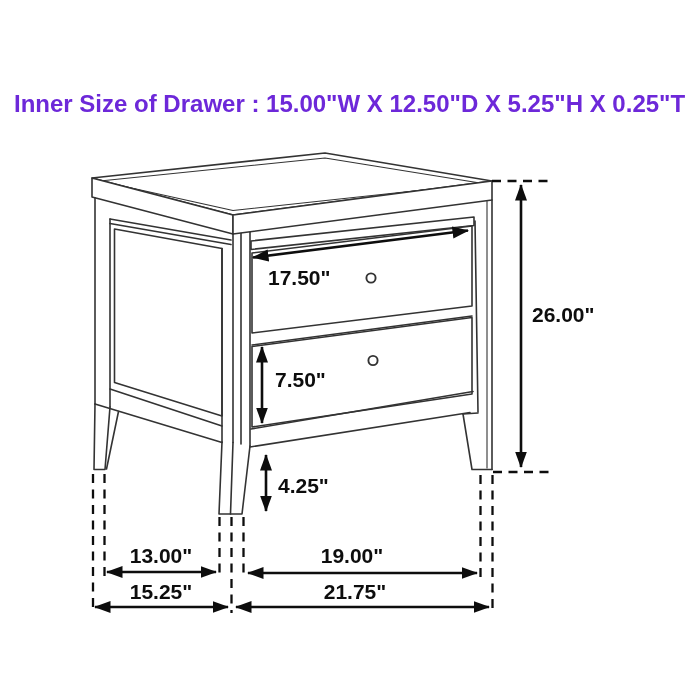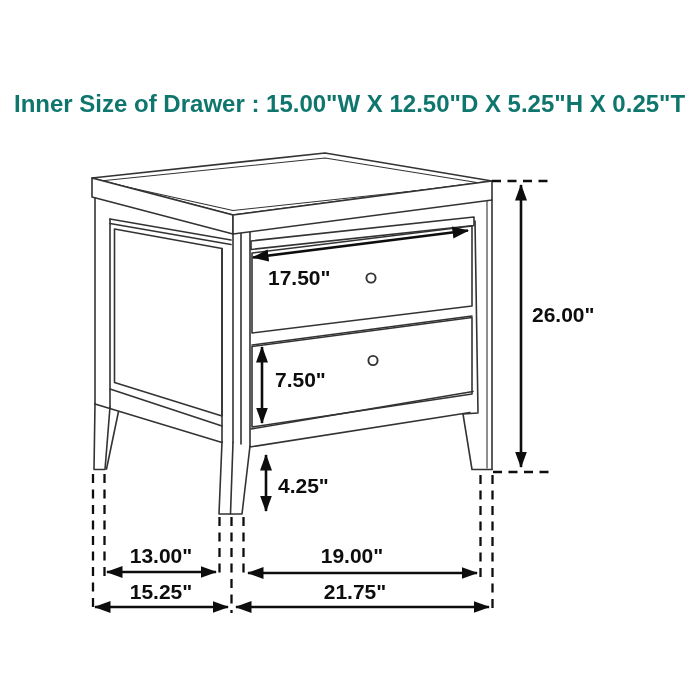--- a/index.html
+++ b/index.html
@@ -9,21 +9,21 @@
     background:#ffffff;
     overflow:hidden;
     font-family:"Liberation Sans", sans-serif;
   }
   #title{
     position:absolute;
     left:14px;top:90px;
     width:680px;
     font-size:24px;
     font-weight:bold;
-    color:#0f766e;
+    color:#6d28d9;
     letter-spacing:0px;
     white-space:nowrap;
   }
   svg{position:absolute;left:0;top:0;}
   .furn{stroke:#333;stroke-width:1.6;fill:none;stroke-linejoin:round;stroke-linecap:round;}
   .furn-fill{stroke:#333;stroke-width:1.6;fill:#ffffff;stroke-linejoin:round;}
   .dim{stroke:#0d0d0d;stroke-width:2.6;fill:none;}
   .dash{stroke:#0d0d0d;stroke-width:2.3;fill:none;stroke-dasharray:9 6.5;}
   .dimtext{font-family:"Liberation Sans", sans-serif;font-size:21px;font-weight:bold;fill:#0d0d0d;}
 </style>

